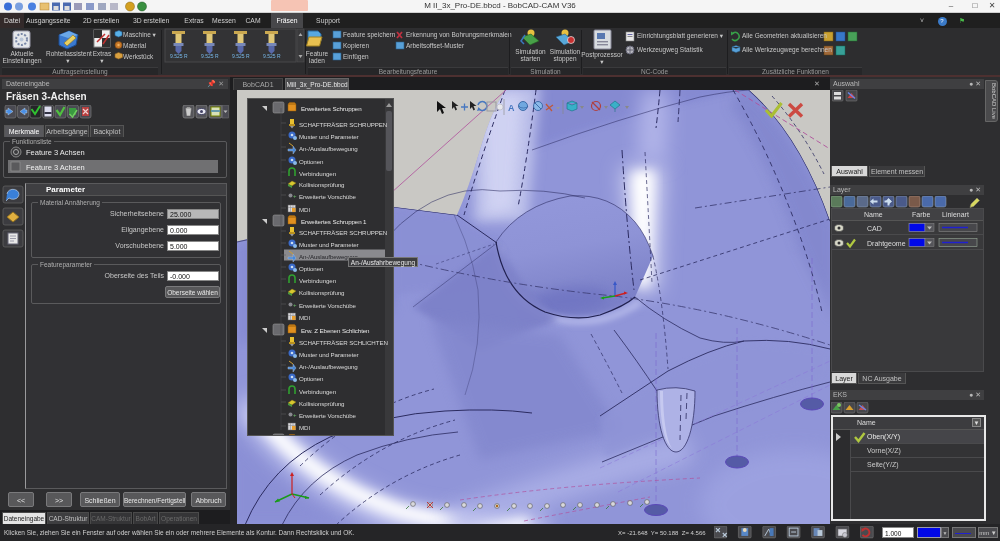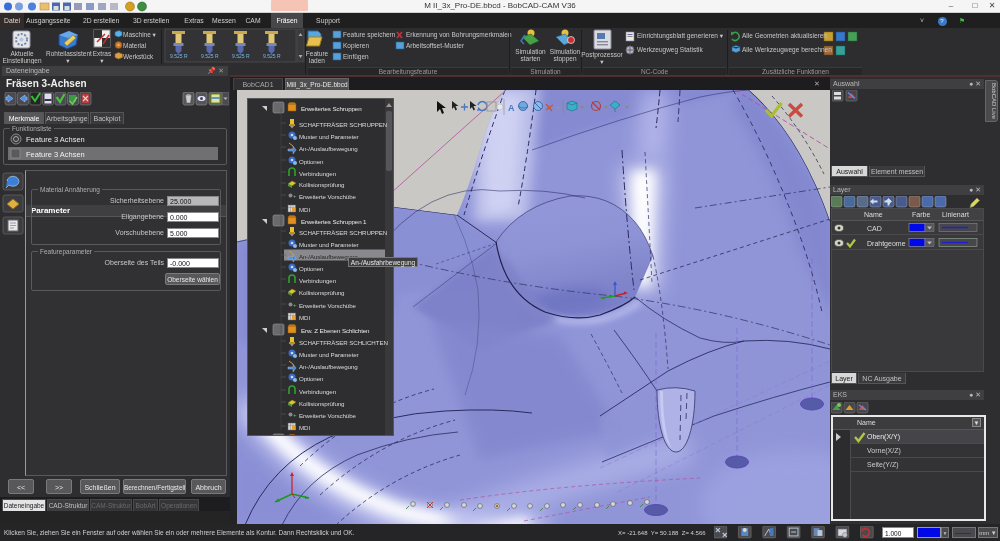--- a/index.html
+++ b/index.html
@@ -13,21 +13,21 @@
 
 #menubar{left:0;top:13px;width:1000px;height:15px;background:#1f1f1f;color:#cfcfcf;font-size:6.8px;}
 .mtab{position:absolute;top:0;height:15px;line-height:15px;text-align:center;white-space:nowrap;}
 
 #ribbon{left:0;top:28px;width:1000px;height:49px;background:#2d2d2f;border-bottom:2px solid #4d3030;color:#c8c8c8;font-size:7px;}
 .rlabel{position:absolute;top:39px;height:8px;background:#262628;border-top:1px solid #3a3a3c;text-align:center;font-size:6.5px;color:#9a9a9a;line-height:8px;}
 .rsep{position:absolute;top:2px;width:1px;height:44px;background:#1d1d1f;}
 .bigbtn{position:absolute;text-align:center;color:#c8c8c8;font-size:6.5px;line-height:7px;}
 .smbtn{position:absolute;color:#c8c8c8;font-size:6.5px;line-height:8px;white-space:nowrap;}
 
-#leftpanel{left:0;top:64px;width:230px;height:447px;background:#2e2e30;}
+#leftpanel{left:0;top:77px;width:230px;height:447px;background:#2e2e30;}
 #lp-title{left:2px;top:2px;width:226px;height:10px;background:#3f3f41;color:#b8b8b8;font-size:7px;line-height:10px;padding-left:4px;}
 #lp-head{left:6px;top:14px;font-size:10px;font-weight:bold;color:#f0f0f0;}
 .lptab{position:absolute;top:0;height:12px;font-size:7px;color:#c0c0c0;background:#3a3a3c;border:1px solid #555;border-bottom:none;line-height:12px;text-align:center;}
 .group{position:absolute;border:1px solid #5a5a5c;border-radius:2px;}
 .glabel{position:absolute;top:-4px;left:6px;background:#2e2e30;padding:0 2px;font-size:6.5px;color:#b0b0b0;}
 .fld{position:absolute;height:10px;background:#fff;border:1px solid #888;font-size:7px;color:#111;line-height:9px;padding-left:2px;}
 .lbl{position:absolute;font-size:7px;color:#c8c8c8;text-align:right;}
 .btn{position:absolute;background:#58585a;border:1px solid #7a7a7c;border-radius:2px;color:#e8e8e8;font-size:7px;text-align:center;white-space:nowrap;overflow:hidden;}
 
 .btab{position:absolute;height:12px;font-size:6.5px;line-height:12px;text-align:center;border:1px solid #4a4a4a;border-bottom:none;white-space:nowrap;overflow:hidden;}
@@ -244,21 +244,21 @@
   <rect x="1" y="3" width="20" height="17" rx="2" fill="#3c3c40" stroke="#666" stroke-width="0.7"></rect>
   <path d="M5 11 a6 5 0 1 1 2 4 l-3 3" fill="#3a80d8" stroke="#cde" stroke-width="0.6"></path>
   <rect x="1" y="25" width="20" height="17" rx="2" fill="#3c3c40" stroke="#666" stroke-width="0.7"></rect>
   <path d="M5 34 l6 -5 6 5 -6 5z" fill="#e0b040" stroke="#907020"></path>
   <rect x="1" y="47" width="20" height="17" rx="2" fill="#3c3c40" stroke="#666" stroke-width="0.7"></rect>
   <rect x="6" y="50" width="10" height="11" fill="#e8e8e8" stroke="#667"></rect>
         <path d="M8 53 h6 M8 55.5 h6 M8 58 h4" stroke="#889" stroke-width="0.8"></path>
  </svg>
 
  <div class="abs" style="left:25px;top:106px;width:202px;height:306px;background:#313134;border:1px solid #5a5a5c;border-left:1px solid #9a9a9c;">
-  <div class="abs" style="left:0;top:0;width:200px;height:12px;background:#3f3f42;border-bottom:1px solid #555;color:#fff;font-size:8px;font-weight:bold;line-height:12px;padding-left:5px;margin-top:34px;">Parameter</div>
+  <div class="abs" style="left:0;top:0;width:200px;height:12px;background:#3f3f42;border-bottom:1px solid #555;color:#fff;font-size:8px;font-weight:bold;line-height:12px;padding-left:20px;">Parameter</div>
   <div class="group" style="left:5px;top:18px;width:190px;height:56px;">
    <div class="glabel" style="background:#313134;">Material Annäherung</div>
    <div class="lbl" style="left:40px;top:7px;width:92px;">Sicherheitsebene</div>
    <div class="fld" style="left:135px;top:6px;width:52px;background:#b8b8b8;">25.000</div>
    <div class="lbl" style="left:40px;top:23px;width:92px;">Eilgangebene</div>
    <div class="fld" style="left:135px;top:22px;width:52px;">0.000</div>
    <div class="lbl" style="left:40px;top:39px;width:92px;">Vorschubebene</div>
    <div class="fld" style="left:135px;top:38px;width:52px;">5.000</div>
   </div>
   <div class="group" style="left:5px;top:80px;width:190px;height:40px;">

